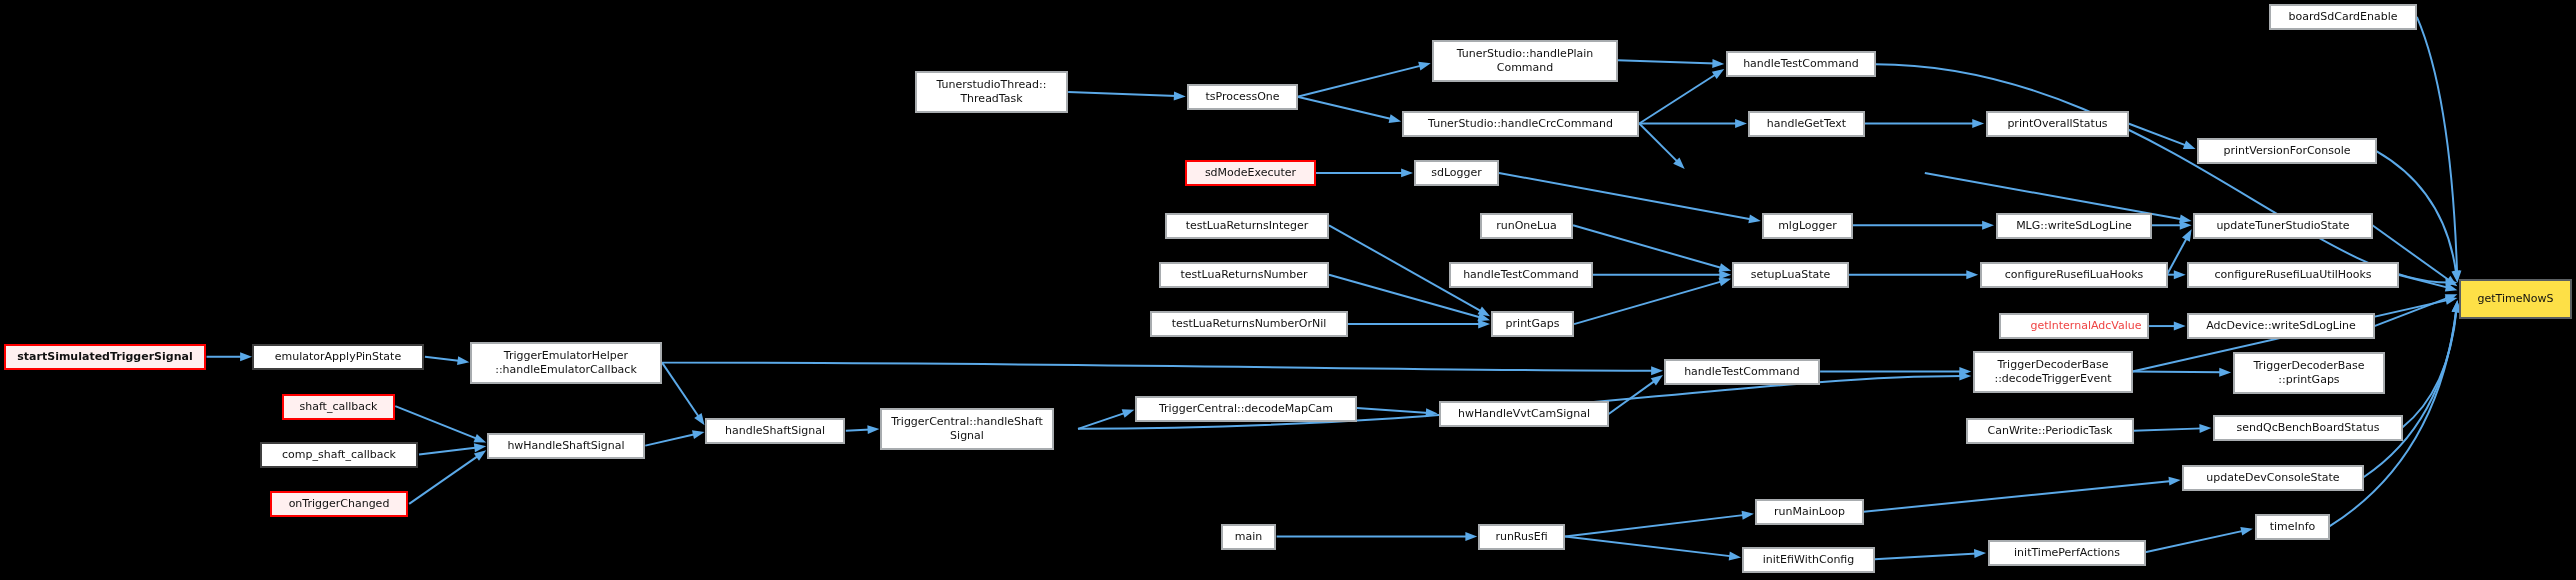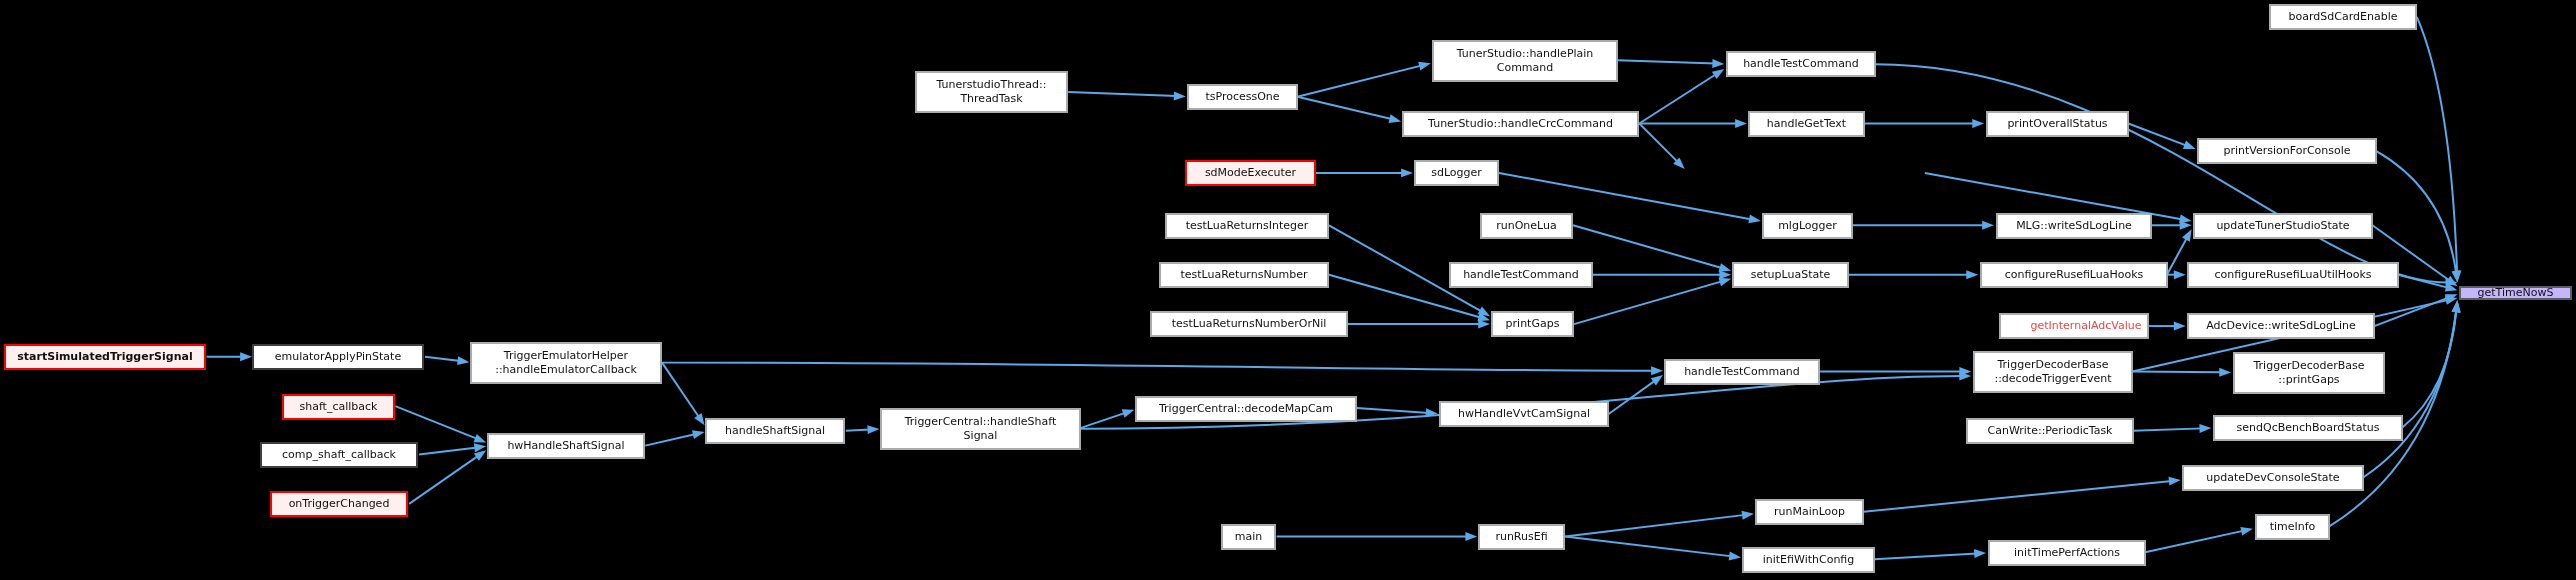--- a/index.html
+++ b/index.html
@@ -148,31 +148,31 @@
     <div class="node" style="left: 1480px; top: 213px; width: 93px; height: 26px; color: rgb(17, 17, 17); background: rgb(255, 255, 255); border: 2px solid rgb(168, 172, 175);"><span>runOneLua</span></div>
     <div class="node" style="left: 1159px; top: 262px; width: 170px; height: 26px; color: rgb(17, 17, 17); background: rgb(255, 255, 255); border: 2px solid rgb(168, 172, 175);"><span>testLuaReturnsNumber</span></div>
     <div class="node" style="left: 1449px; top: 262px; width: 144px; height: 26px; color: rgb(17, 17, 17); background: rgb(255, 255, 255); border: 2px solid rgb(168, 172, 175);"><span>handleTestCommand</span></div>
     <div class="node" style="left: 1732px; top: 262px; width: 117px; height: 26px; color: rgb(17, 17, 17); background: rgb(255, 255, 255); border: 2px solid rgb(168, 172, 175);"><span>setupLuaState</span></div>
     <div class="node" style="left: 1980px; top: 262px; width: 188px; height: 26px; color: rgb(17, 17, 17); background: rgb(255, 255, 255); border: 2px solid rgb(168, 172, 175);"><span>configureRusefiLuaHooks</span></div>
     <div class="node" style="left: 2187px; top: 262px; width: 212px; height: 26px; color: rgb(17, 17, 17); background: rgb(255, 255, 255); border: 2px solid rgb(168, 172, 175);"><span>configureRusefiLuaUtilHooks</span></div>
     <div class="node" style="left: 1150px; top: 311px; width: 198px; height: 26px; color: rgb(17, 17, 17); background: rgb(255, 255, 255); border: 2px solid rgb(168, 172, 175);"><span>testLuaReturnsNumberOrNil</span></div>
     <div class="node" style="left: 1491px; top: 311px; width: 83px; height: 26px; color: rgb(17, 17, 17); background: rgb(255, 255, 255); border: 2px solid rgb(168, 172, 175);"><span>printGaps</span></div>
     <div class="node" style="left: 1999px; top: 313px; width: 150px; height: 26px; color: #ef4444; background: rgb(255, 255, 255); border: 2px solid rgb(168, 172, 175); padding-left: 28px;"><span>getInternalAdcValue</span></div>
     <div class="node" style="left: 2187px; top: 313px; width: 188px; height: 26px; color: rgb(17, 17, 17); background: rgb(255, 255, 255); border: 2px solid rgb(168, 172, 175);"><span>AdcDevice::writeSdLogLine</span></div>
-    <div class="node" style="left: 2459px; top: 286px; width: 113px; height: 14px; color: rgb(17, 17, 17); background: #c4b5fd; border: 2px solid rgb(90, 95, 99);"><span>getTimeNowS</span></div>
+    <div class="node" style="left: 2459px; top: 279px; width: 113px; height: 40px; color: rgb(17, 17, 17); background: #fde047; border: 2px solid rgb(90, 95, 99);"><span>getTimeNowS</span></div>
     <div class="node" style="left: 4px; top: 344px; width: 202px; height: 26px; color: rgb(17, 17, 17); background: rgb(255, 240, 240); border: 2px solid rgb(255, 0, 0); font-weight: bold;"><span>startSimulatedTriggerSignal</span></div>
     <div class="node" style="left: 252px; top: 344px; width: 172px; height: 26px; color: rgb(17, 17, 17); background: rgb(255, 255, 255); border: 2px solid rgb(63, 63, 63);"><span>emulatorApplyPinState</span></div>
     <div class="node" style="left: 470px; top: 342px; width: 192px; height: 42px; color: rgb(17, 17, 17); background: rgb(255, 255, 255); border: 2px solid rgb(168, 172, 175);"><span>TriggerEmulatorHelper
 ::handleEmulatorCallback</span></div>
     <div class="node" style="left: 282px; top: 394px; width: 113px; height: 26px; color: rgb(17, 17, 17); background: rgb(255, 240, 240); border: 2px solid rgb(255, 0, 0);"><span>shaft_callback</span></div>
     <div class="node" style="left: 260px; top: 442px; width: 158px; height: 26px; color: rgb(17, 17, 17); background: rgb(255, 255, 255); border: 2px solid rgb(63, 63, 63);"><span>comp_shaft_callback</span></div>
     <div class="node" style="left: 270px; top: 491px; width: 138px; height: 26px; color: rgb(17, 17, 17); background: rgb(255, 240, 240); border: 2px solid rgb(255, 0, 0);"><span>onTriggerChanged</span></div>
     <div class="node" style="left: 487px; top: 433px; width: 158px; height: 26px; color: rgb(17, 17, 17); background: rgb(255, 255, 255); border: 2px solid rgb(168, 172, 175);"><span>hwHandleShaftSignal</span></div>
     <div class="node" style="left: 705px; top: 418px; width: 140px; height: 26px; color: rgb(17, 17, 17); background: rgb(255, 255, 255); border: 2px solid rgb(168, 172, 175);"><span>handleShaftSignal</span></div>
-    <div class="node" style="left: 880px; top: 408px; width: 201px; height: 42px; color: rgb(17, 17, 17); background: rgb(255, 255, 255); border: 2px solid rgb(168, 172, 175);"><span>TriggerCentral::handleShaft
+    <div class="node" style="left: 880px; top: 408px; width: 174px; height: 42px; color: rgb(17, 17, 17); background: rgb(255, 255, 255); border: 2px solid rgb(168, 172, 175);"><span>TriggerCentral::handleShaft
 Signal</span></div>
     <div class="node" style="left: 1135px; top: 396px; width: 222px; height: 26px; color: rgb(17, 17, 17); background: rgb(255, 255, 255); border: 2px solid rgb(168, 172, 175);"><span>TriggerCentral::decodeMapCam</span></div>
     <div class="node" style="left: 1439px; top: 401px; width: 170px; height: 26px; color: rgb(17, 17, 17); background: rgb(255, 255, 255); border: 2px solid rgb(168, 172, 175);"><span>hwHandleVvtCamSignal</span></div>
     <div class="node" style="left: 1664px; top: 359px; width: 156px; height: 26px; color: rgb(17, 17, 17); background: rgb(255, 255, 255); border: 2px solid rgb(168, 172, 175);"><span>handleTestCommand</span></div>
     <div class="node" style="left: 1973px; top: 351px; width: 160px; height: 42px; color: rgb(17, 17, 17); background: rgb(255, 255, 255); border: 2px solid rgb(168, 172, 175);"><span>TriggerDecoderBase
 ::decodeTriggerEvent</span></div>
     <div class="node" style="left: 1966px; top: 418px; width: 168px; height: 26px; color: rgb(17, 17, 17); background: rgb(255, 255, 255); border: 2px solid rgb(168, 172, 175);"><span>CanWrite::PeriodicTask</span></div>
     <div class="node" style="left: 2233px; top: 352px; width: 152px; height: 42px; color: rgb(17, 17, 17); background: rgb(255, 255, 255); border: 2px solid rgb(168, 172, 175);"><span>TriggerDecoderBase
 ::printGaps</span></div>
     <div class="node" style="left: 2213px; top: 415px; width: 190px; height: 26px; color: rgb(17, 17, 17); background: rgb(255, 255, 255); border: 2px solid rgb(168, 172, 175);"><span>sendQcBenchBoardStatus</span></div>

